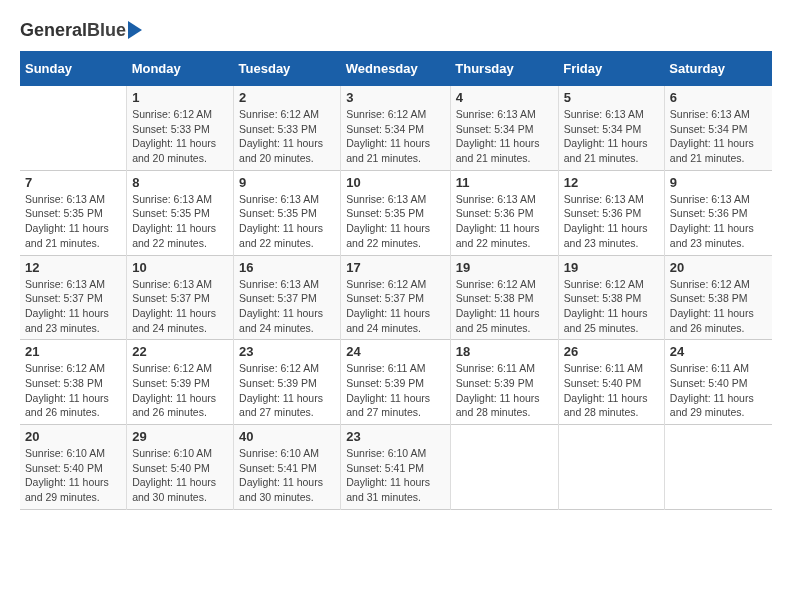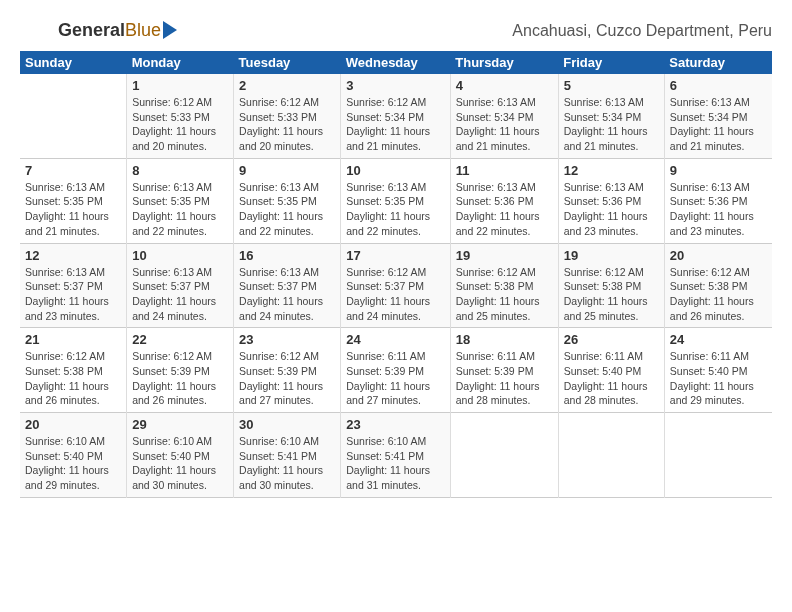--- a/index.html
+++ b/index.html
@@ -6,42 +6,41 @@
     body {
       font-family: Arial, sans-serif;
       background: #fff;
       width: 792px;
       min-height: 612px;
       padding: 20px;
     }
     .header {
       display: flex;
       justify-content: space-between;
-      align-items: center;
+      align-items: flex-end;
       margin-bottom: 10px;
-      margin-left: 38px;
     }
     .logo {
       display: flex;
       flex-direction: column;
       align-items: flex-start;
     }
     .logo-text {
       display: flex;
       align-items: center;
     }
     .logo-general {
       font-size: 18px;
       font-weight: bold;
       color: #333;
     }
     .logo-blue {
       font-size: 18px;
-      font-weight: normal;
-      color: #a16207;
+      font-weight: bold;
+      color: #404040;
     }
     .logo-arrow {
       width: 0;
       height: 0;
       border-left: 14px solid #1a5fa8;
       border-top: 9px solid transparent;
       border-bottom: 9px solid transparent;
       margin-left: 2px;
       margin-top: -2px;
     }
@@ -59,21 +58,21 @@
     }
     table {
       width: 100%;
       border-collapse: collapse;
       font-size: 11px;
     }
     thead tr th {
       background-color: #1a5fa8;
       color: #fff;
       text-align: left;
-      padding: 4px 5px;
+      padding: 10px 5px;
       font-size: 13px;
       font-weight: bold;
     }
     tbody tr {
       border-bottom: 1px solid #ccc;
     }
     tbody tr:nth-child(odd) {
       background-color: #f9f9f9;
     }
     tbody tr:nth-child(even) {
@@ -106,21 +105,20 @@
 
 <div class="header">
   <div class="logo">
     <div class="logo-text">
       <span class="logo-general">General</span>
       <span class="logo-blue">Blue</span>
       <div class="logo-arrow"></div>
     </div>
   </div>
   <div class="title-block">
-    <div class="location-title">Ancahuasi, Cuzco Department, Peru</div>
   </div>
 </div>
 
 <table>
   <thead>
     <tr id="weekday-header">
     <th>Sunday</th>
         <th>Monday</th>
         <th>Tuesday</th>
         <th>Wednesday</th>
@@ -337,21 +335,21 @@
 and 29 minutes.</div>
         </td>
         <td>
           <span class="day-num">29</span>
           <div class="day-info" style="white-space: pre-line;">Sunrise: 6:10 AM
 Sunset: 5:40 PM
 Daylight: 11 hours
 and 30 minutes.</div>
         </td>
         <td>
-          <span class="day-num">30</span>
+          <span class="day-num">40</span>
           <div class="day-info" style="white-space: pre-line;">Sunrise: 6:10 AM
 Sunset: 5:41 PM
 Daylight: 11 hours
 and 30 minutes.</div>
         </td>
         <td>
           <span class="day-num">23</span>
           <div class="day-info" style="white-space: pre-line;">Sunrise: 6:10 AM
 Sunset: 5:41 PM
 Daylight: 11 hours

